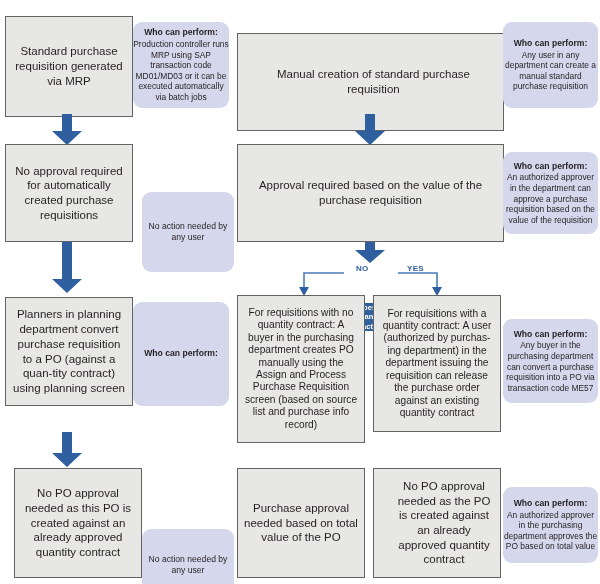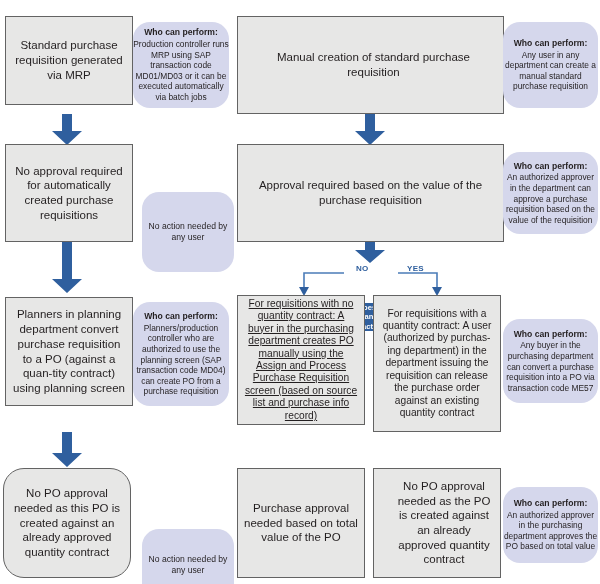--- a/index.html
+++ b/index.html
@@ -24,21 +24,21 @@
     line-height:1.28;
     padding:4px 6px;
     color:#231f20;
   }
   .pbox.small{font-size:10.2px;line-height:1.22;}
 
   
   .note{
     position:absolute;
     background:#d5d7ec;
-    border-radius:17px;
+    border-radius:9px;
     box-sizing:border-box;
     display:flex;flex-direction:column;align-items:center;justify-content:center;
     text-align:center;
     font-size:8.4px;
     line-height:1.26;
     padding:4px 0;
     color:#231f20;
   }
   .note .nt{font-weight:bold;font-size:8.6px;display:block;margin-bottom:1px;}
   .note .nb{display:block;}
@@ -70,28 +70,28 @@
     font-weight:bold;
     color:#2f5f9e;
     letter-spacing:.3px;
   }
 </style>
 </head>
 <body>
 
 <div id="canvas">
 
-  <div class="pbox" style="left:5px;top:16px;width:128px;height:89px;">Standard purchase requisition generated via MRP</div>
+  <div class="pbox" style="left:5px;top:16px;width:128px;height:101px;">Standard purchase requisition generated via MRP</div>
 
   <div class="note" style="left:133px;top:22px;width:96px;height:86px;">
     <span class="nt">Who can perform:</span>
     <span class="nb">Production controller runs MRP using SAP transaction code MD01/MD03 or it can be executed automatically via batch jobs</span>
   </div>
 
-  <div class="pbox" style="left:237px;top:16px;width:267px;height:98px;padding-left:12px;">Manual creation of standard purchase requisition</div>
+  <div class="pbox" style="left:237px;top:33px;width:267px;height:98px;padding-left:12px;">Manual creation of standard purchase requisition</div>
 
   <div class="note" style="left:503px;top:22px;width:95px;height:86px;">
     <span class="nt">Who can perform:</span>
     <span class="nb">Any user in any department can create a manual standard purchase requisition</span>
   </div>
 
   <div class="barrow" style="left:49px;top:114px;">
     <svg width="36" height="32" viewBox="0 0 36 32">
       <polygon points="13,0 23,0 23,17 33,17 18,31 3,17 13,17" fill="#2f5f9e"></polygon>
     </svg>
@@ -143,39 +143,38 @@
     <svg width="52" height="29" viewBox="0 0 52 29">
       <path d="M2,5 L41,5 L41,20" stroke="#4b7cb8" stroke-width="1.6" fill="none"></path>
       <polygon points="36,19 46,19 41,28" fill="#2f5f9e"></polygon>
     </svg>
   </div>
 
   <div class="pbox" style="left:5px;top:297px;width:128px;height:109px;">Planners in planning department convert purchase requisition to a PO (against a quan-tity contract) using planning screen</div>
 
   <div class="note" style="left:133px;top:302px;width:96px;height:104px;">
     <span class="nt">Who can perform:</span>
-    <span class="nb">Planners/production controller who are authorized to use the planning screen (SAP transaction code MD04) can create PO from a purchase requisition</span>
   </div>
 
-  <div class="pbox small" style="left:237px;top:295px;width:128px;height:130px;text-decoration:underline;">For requisitions with no quantity contract: A buyer in the purchasing department creates PO manually using the Assign and Process Purchase Requisition screen (based on source list and purchase info record)</div>
+  <div class="pbox small" style="left:237px;top:295px;width:128px;height:148px;">For requisitions with no quantity contract: A buyer in the purchasing department creates PO manually using the Assign and Process Purchase Requisition screen (based on source list and purchase info record)</div>
 
   <div class="pbox small" style="left:373px;top:295px;width:128px;height:137px;">For requisitions with a quantity contract: A user (authorized  by purchas-ing department)  in the department issuing the requisition can release the purchase order against an existing quantity contract</div>
 
   <div class="note" style="left:503px;top:319px;width:95px;height:84px;">
     <span class="nt">Who can perform:</span>
     <span class="nb">Any buyer in the purchasing department can convert a purchase requisition into a PO via transaction code ME57</span>
   </div>
 
   <div class="barrow" style="left:49px;top:432px;">
     <svg width="36" height="36" viewBox="0 0 36 36">
       <polygon points="13,0 23,0 23,21 33,21 18,35 3,21 13,21" fill="#2f5f9e"></polygon>
     </svg>
   </div>
 
-  <div class="pbox" style="left:3px;top:468px;width:128px;height:110px;border-radius:21px;">No PO approval needed as this PO is created against an already approved quantity contract</div>
+  <div class="pbox" style="left:14px;top:468px;width:128px;height:110px;">No PO approval needed as this PO is created against an already approved quantity contract</div>
 
   <div class="note plain" style="left:142px;top:489px;width:92px;height:72px;">
     <span class="nb">No action needed by any user</span>
   </div>
 
   <div class="pbox" style="left:237px;top:468px;width:128px;height:110px;">Purchase approval needed based on total value of the PO</div>
 
   <div class="pbox" style="left:373px;top:468px;width:128px;height:110px;padding-left:20px;">No PO approval needed as the PO is created against an already approved quantity contract</div>
 
   <div class="note" style="left:503px;top:487px;width:95px;height:76px;">

